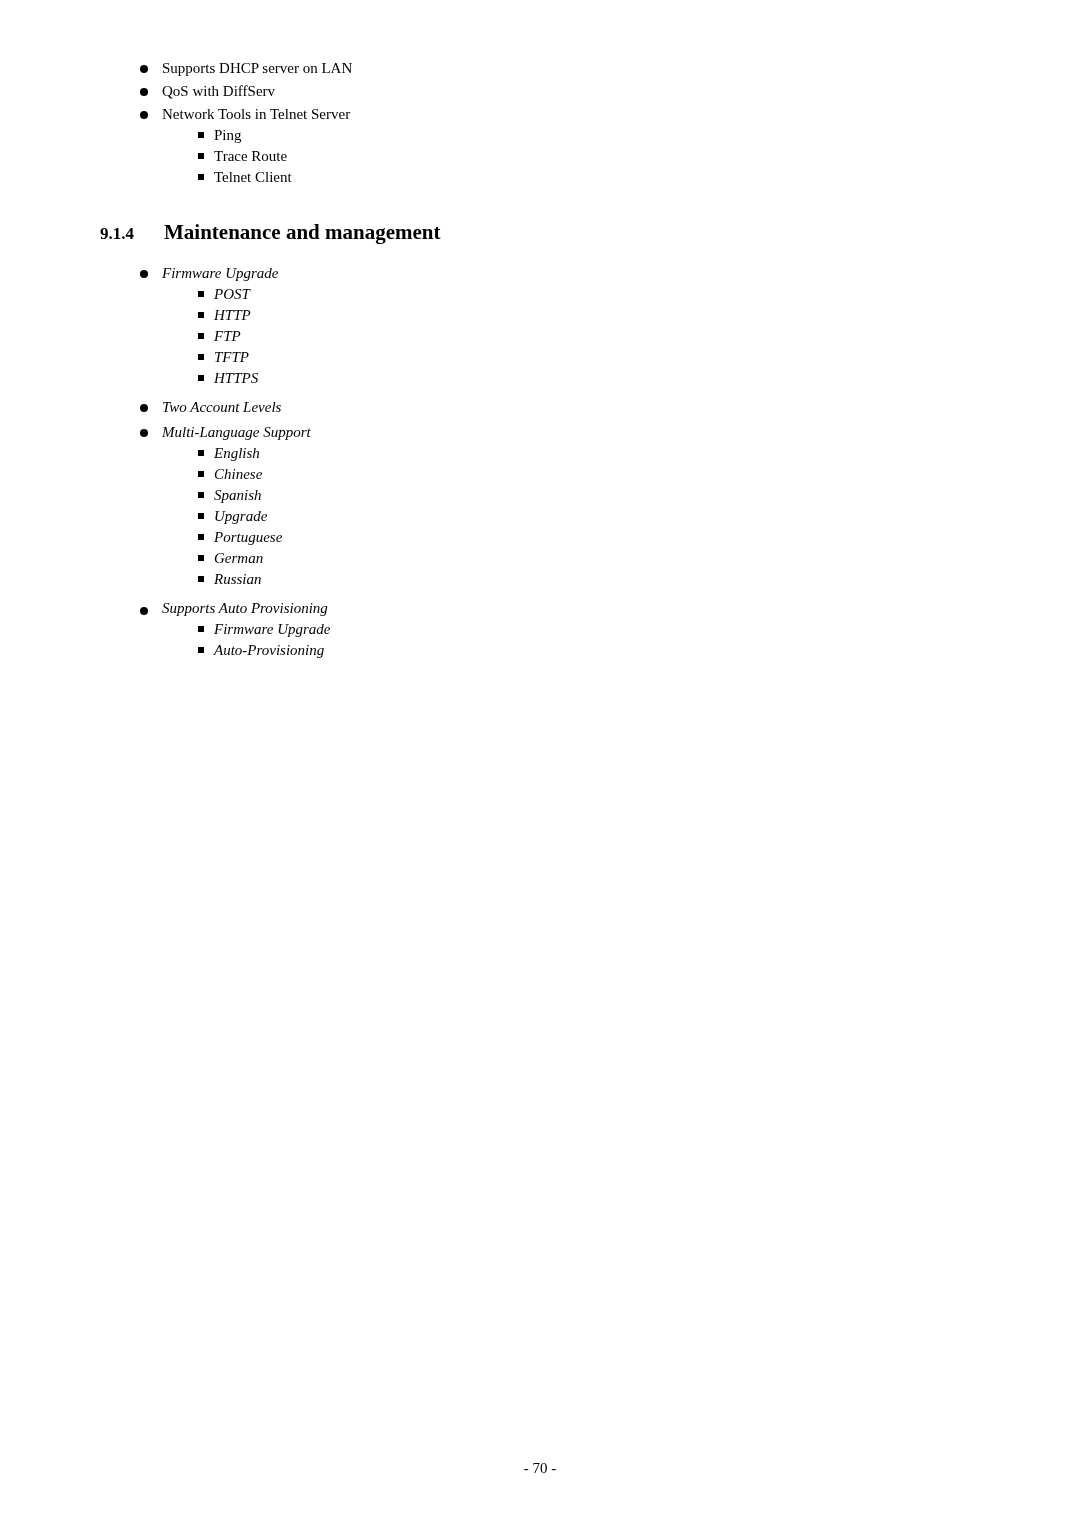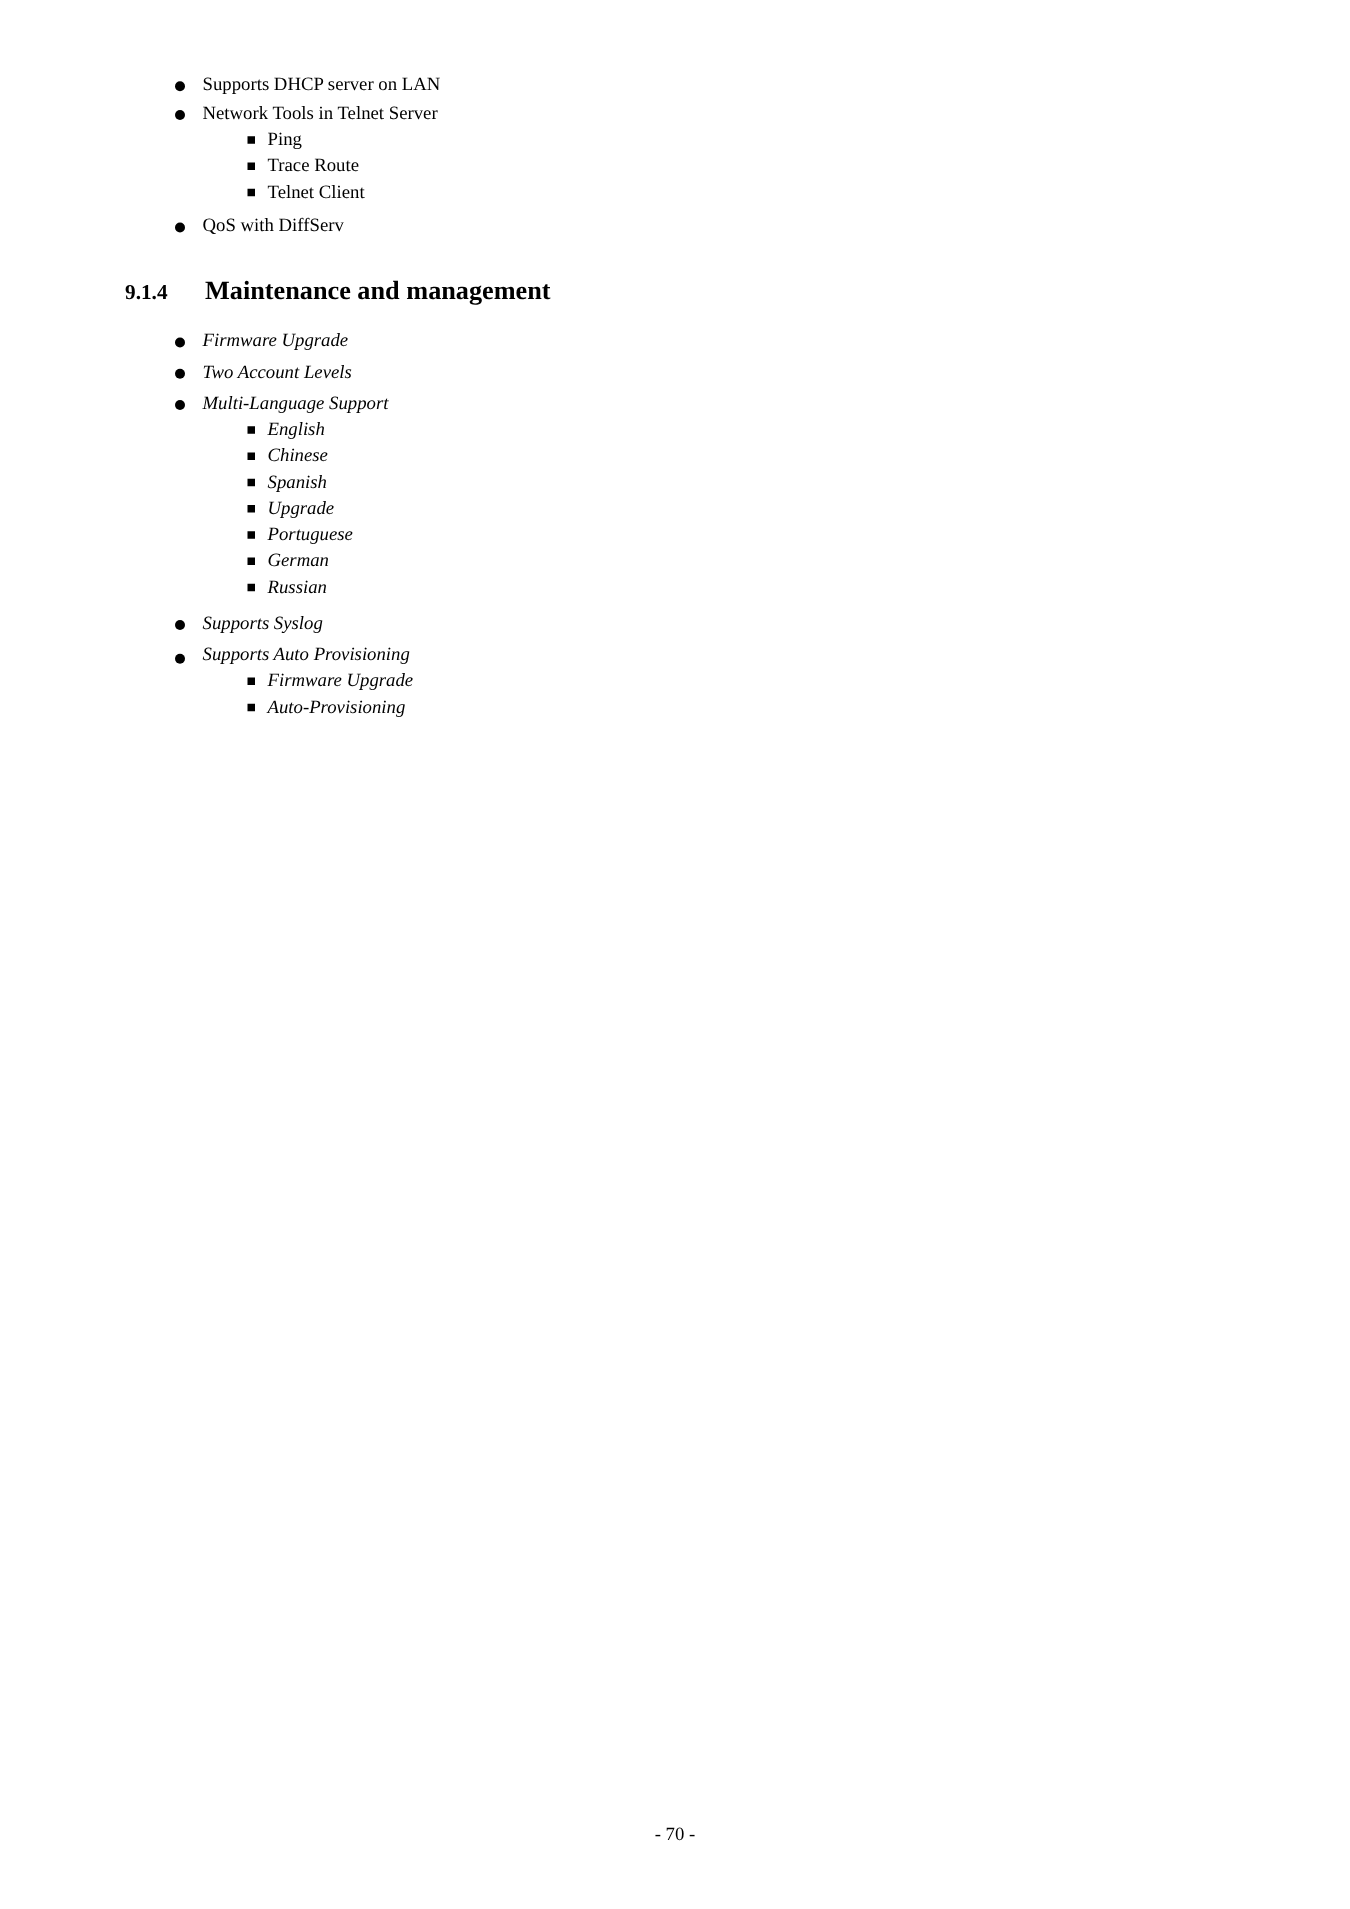--- a/index.html
+++ b/index.html
@@ -123,61 +123,83 @@
 <div class="page-content">
 
   <ul class="top-list">
 
     <li>
       <span class="bullet-circle"></span>
       <span>Supports DHCP server on LAN</span>
     </li>
 
     <li>
-      <div>
-        <div style="display:flex;align-items:flex-start;">
-          <span class="bullet-circle"></span>
-          <span>Network Tools in Telnet Server</span>
-        </div>
-        <ul class="sub-list">
-          <li>
-            <span class="bullet-square"></span>
-            <span>Ping</span>
-          </li>
-          <li>
-            <span class="bullet-square"></span>
-            <span>Trace Route</span>
-          </li>
-          <li>
-            <span class="bullet-square"></span>
-            <span>Telnet Client</span>
-          </li>
-        </ul>
-      </div>
-    </li>
-
-    <li>
       <span class="bullet-circle"></span>
       <span>QoS with DiffServ</span>
+    </li>
+
+    <li>
+      <div>
+        <div style="display:flex;align-items:flex-start;">
+          <span class="bullet-circle"></span>
+          <span>Network Tools in Telnet Server</span>
+        </div>
+        <ul class="sub-list">
+          <li>
+            <span class="bullet-square"></span>
+            <span>Ping</span>
+          </li>
+          <li>
+            <span class="bullet-square"></span>
+            <span>Trace Route</span>
+          </li>
+          <li>
+            <span class="bullet-square"></span>
+            <span>Telnet Client</span>
+          </li>
+        </ul>
+      </div>
     </li>
   </ul>
 
   <div class="section-heading">
     <span class="section-number">9.1.4</span>
     <span class="section-title">Maintenance and management</span>
   </div>
 
   <ul class="main-list">
 
     <li>
       <div>
         <div style="display:flex;align-items:flex-start;">
           <span class="bullet-circle"></span>
           <span>Firmware Upgrade</span>
         </div>
+        <ul class="sub-list">
+          <li>
+            <span class="bullet-square"></span>
+            <span>POST</span>
+          </li>
+          <li>
+            <span class="bullet-square"></span>
+            <span>HTTP</span>
+          </li>
+          <li>
+            <span class="bullet-square"></span>
+            <span>FTP</span>
+          </li>
+          <li>
+            <span class="bullet-square"></span>
+            <span>TFTP</span>
+          </li>
+          <li>
+            <span class="bullet-square"></span>
+            <span>HTTPS</span>
+          </li>
+        </ul>
       </div>
     </li>
 
 
     <li>
       <span class="bullet-circle"></span>
       <span>Two Account Levels</span>
     </li>
 
     <li>
@@ -212,24 +234,20 @@
             <span>German</span>
           </li>
           <li>
             <span class="bullet-square"></span>
             <span>Russian</span>
           </li>
         </ul>
       </div>
     </li>
 
-    <li>
-      <span class="bullet-circle"></span>
-      <span>Supports Syslog</span>
-    </li>
 
     <li>
       <div>
         <div style="display:flex;align-items:center;">
           <span class="bullet-circle"></span>
           <span>Supports Auto Provisioning</span>
         </div>
         <ul class="sub-list">
           <li>
             <span class="bullet-square"></span>

